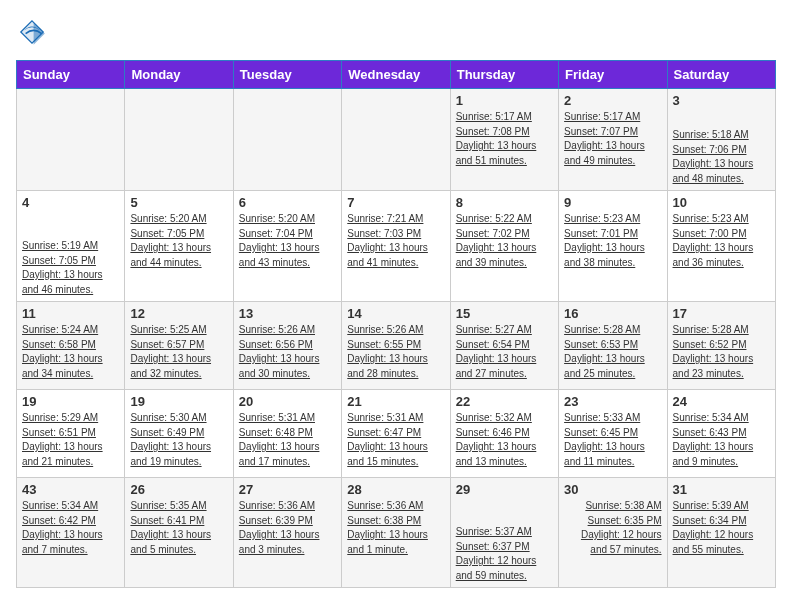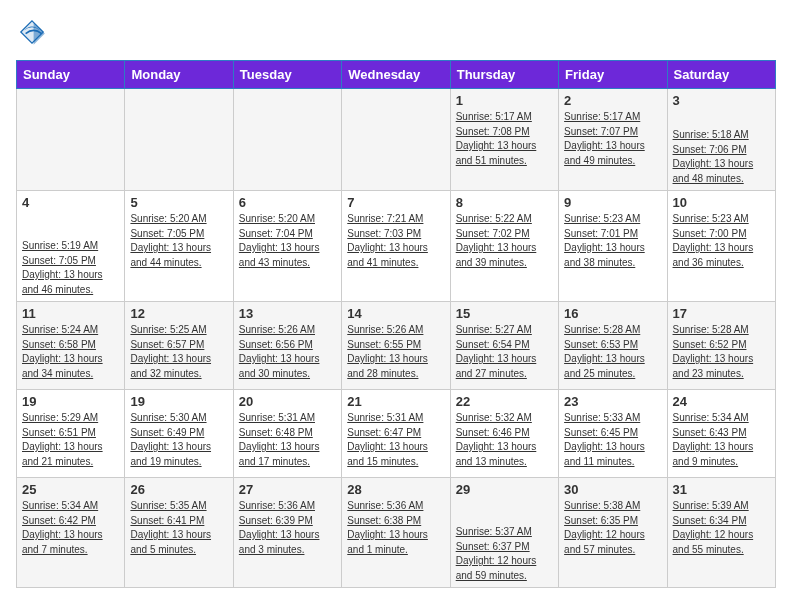--- a/index.html
+++ b/index.html
@@ -304,21 +304,21 @@
         <td>
           <span class="day-number">24</span>
           <div class="cell-info" style="white-space: pre-line;">Sunrise: 5:34 AM
 Sunset: 6:43 PM
 Daylight: 13 hours
 and 9 minutes.</div>
         </td>
       </tr>
       <tr>
         <td>
-          <span class="day-number">25</span>
+          <span class="day-number">43</span>
           <div class="cell-info" style="white-space: pre-line;">Sunrise: 5:34 AM
 Sunset: 6:42 PM
 Daylight: 13 hours
 and 7 minutes.</div>
         </td>
         <td>
           <span class="day-number">26</span>
           <div class="cell-info" style="white-space: pre-line;">Sunrise: 5:35 AM
 Sunset: 6:41 PM
 Daylight: 13 hours
@@ -340,21 +340,21 @@
         </td>
         <td>
           <span class="day-number">29</span>
           <div class="cell-info" style="white-space: pre-line; margin-top: 28px;">Sunrise: 5:37 AM
 Sunset: 6:37 PM
 Daylight: 12 hours
 and 59 minutes.</div>
         </td>
         <td>
           <span class="day-number">30</span>
-          <div class="cell-info" style="white-space: pre-line;">Sunrise: 5:38 AM
+          <div class="cell-info" style="white-space: pre-line; text-align: right;">Sunrise: 5:38 AM
 Sunset: 6:35 PM
 Daylight: 12 hours
 and 57 minutes.</div>
         </td>
         <td>
           <span class="day-number">31</span>
           <div class="cell-info" style="white-space: pre-line;">Sunrise: 5:39 AM
 Sunset: 6:34 PM
 Daylight: 12 hours
 and 55 minutes.</div>

